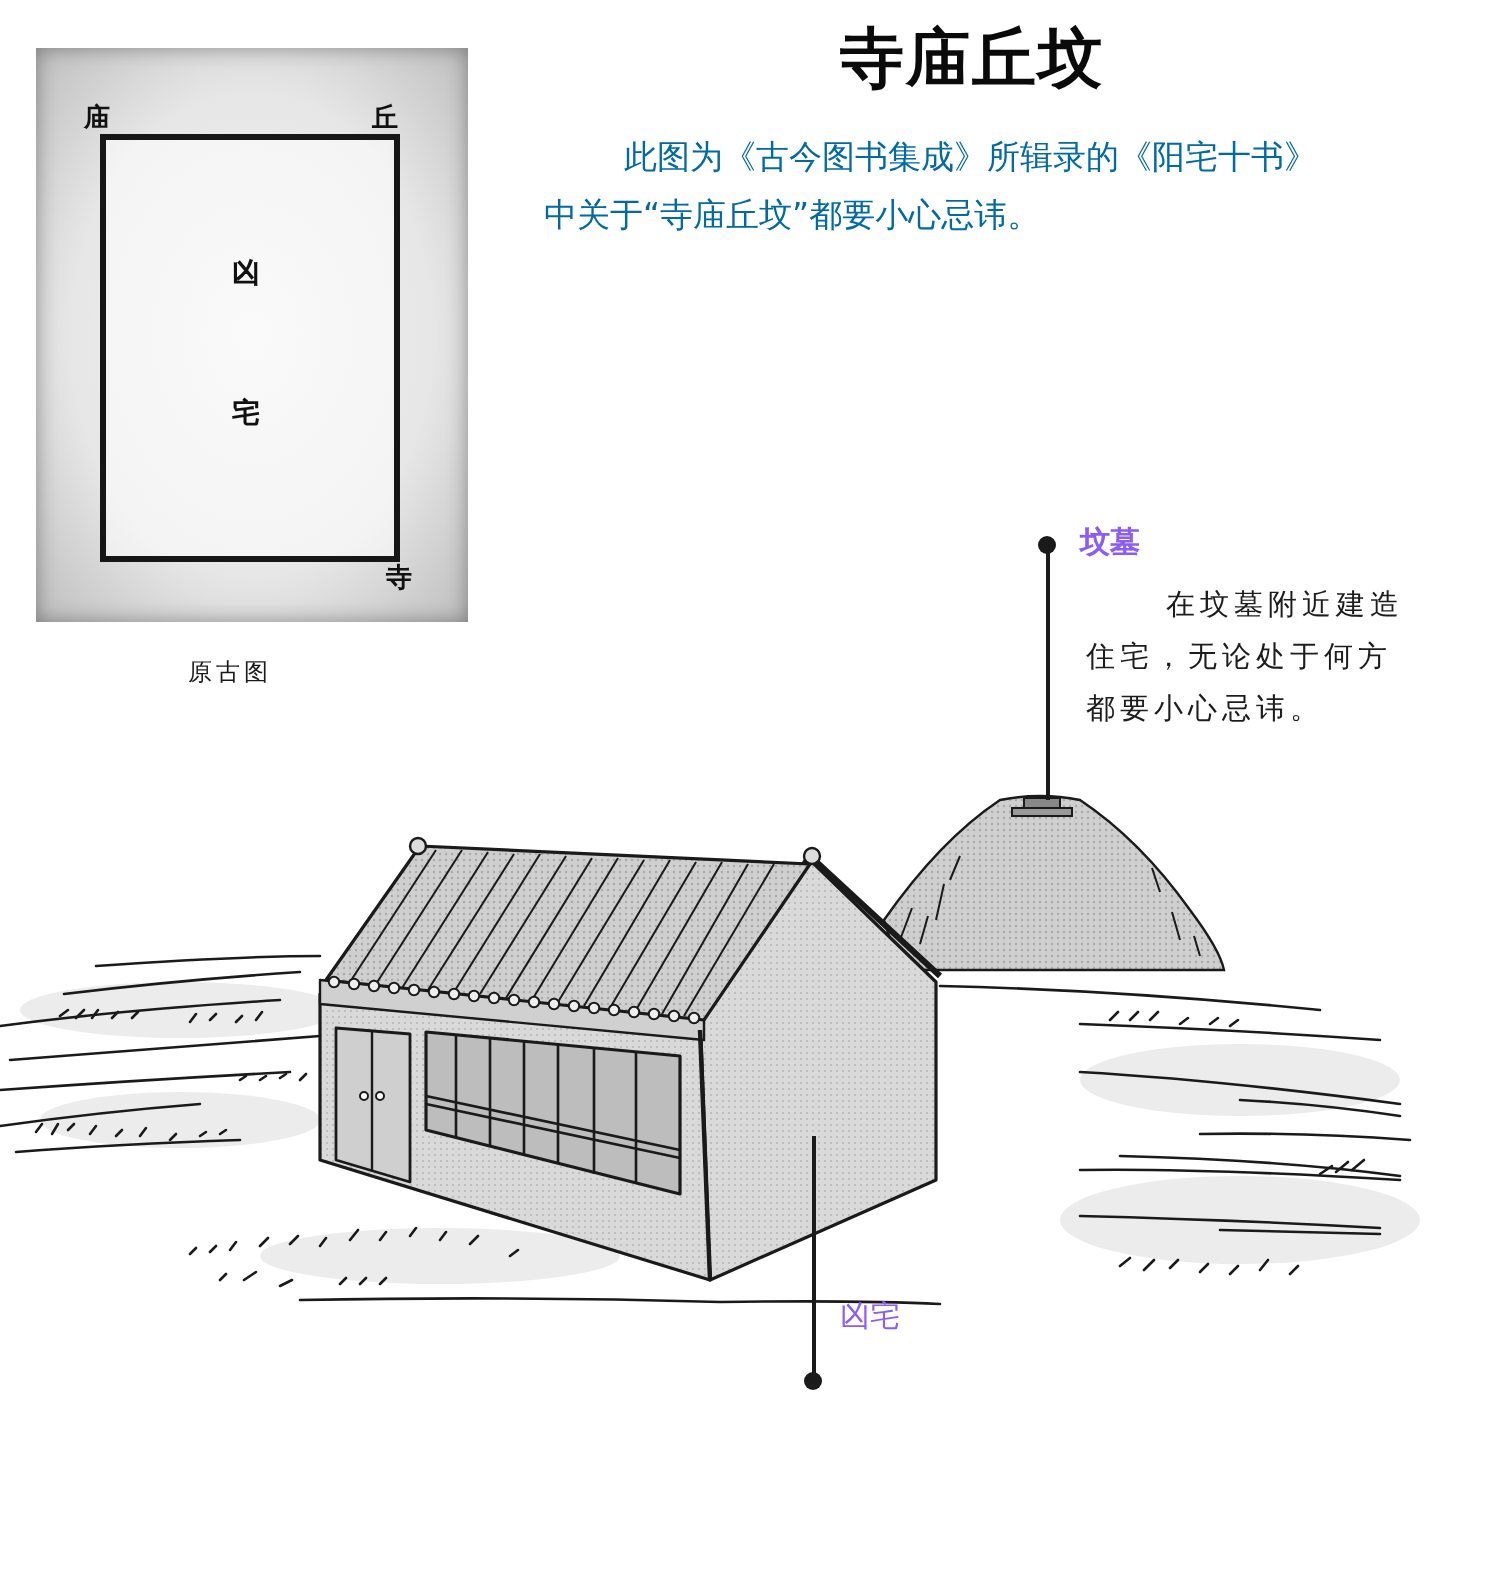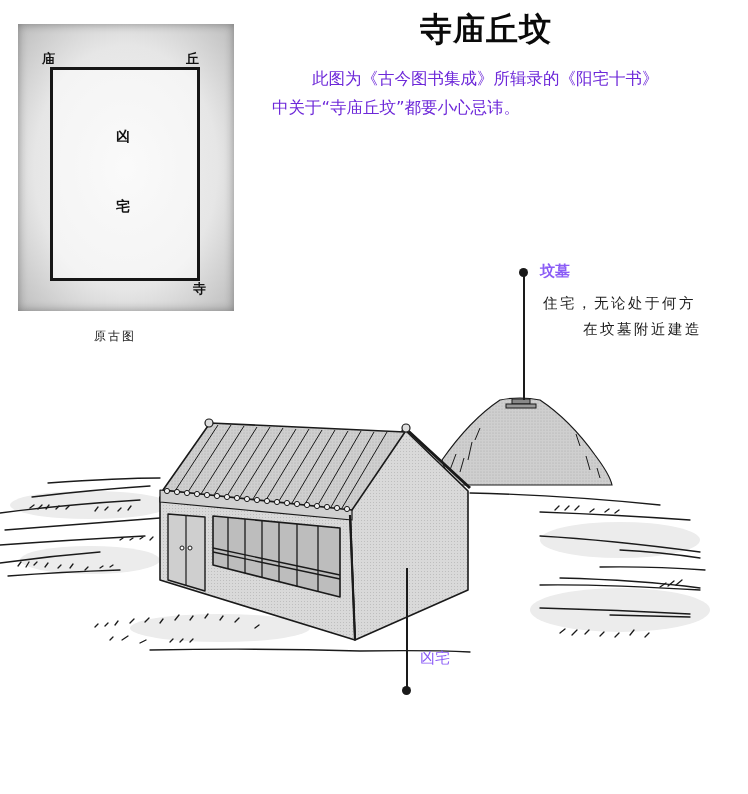--- a/index.html
+++ b/index.html
@@ -30,21 +30,21 @@
       font-family: "DejaVu Serif", serif;
     }
 
     
     .page-title {
       left: 420px; top: 8px; font-size: 32px; font-weight: bold;
       font-family: "DejaVu Sans", sans-serif; letter-spacing: 1px; color: #0a0a0a;
     }
     .intro {
       left: 272px; top: 64px; width: 470px; font-size: 16.5px; line-height: 29px;
-      font-family: "DejaVu Sans", sans-serif; color: #6d28d9;
+      font-family: "DejaVu Sans", sans-serif; color: #0369a1;
     }
     .intro .indent { display: inline-block; width: 40px; }
 
     
     .callout-title {
       font-size: 15px; font-weight: bold; font-family: "DejaVu Sans", sans-serif; color: #8b5cf6;
     }
     .callout-body {
       font-size: 14.5px; line-height: 26px; letter-spacing: 2.5px;
       font-family: "DejaVu Serif", serif; color: #1c1c1c;
@@ -214,21 +214,22 @@
     </g>
 
     <path d="M350 515 L355 640" fill="none" stroke-width="2.2"></path>
   </g>
 </svg>
 
 <div class="abs dot" style="left:519px; top:268px;"></div>
 <div class="abs vline" style="left:523px; top:272px; height:128px;"></div>
 <div class="abs callout-title" style="left:540px; top:262px;">坟墓</div>
 <div class="abs callout-body" style="left:543px; top:290px; width:200px;">
+  <div style="padding-left:40px;">在坟墓附近建造</div>
   <div>住宅，无论处于何方</div>
-  <div style="padding-left:40px;">在坟墓附近建造</div>
+  <div>都要小心忌讳。</div>
 </div>
 
 <div class="abs vline" style="left:406px; top:568px; height:120px;"></div>
 <div class="abs dot" style="left:402px; top:686px;"></div>
 <div class="abs callout-title" style="left:420px; top:649px; font-weight:normal;">凶宅</div>
 <div class="abs callout-body" style="left:422px; top:709px; width:210px;">
 </div>
 
 </body></html>

